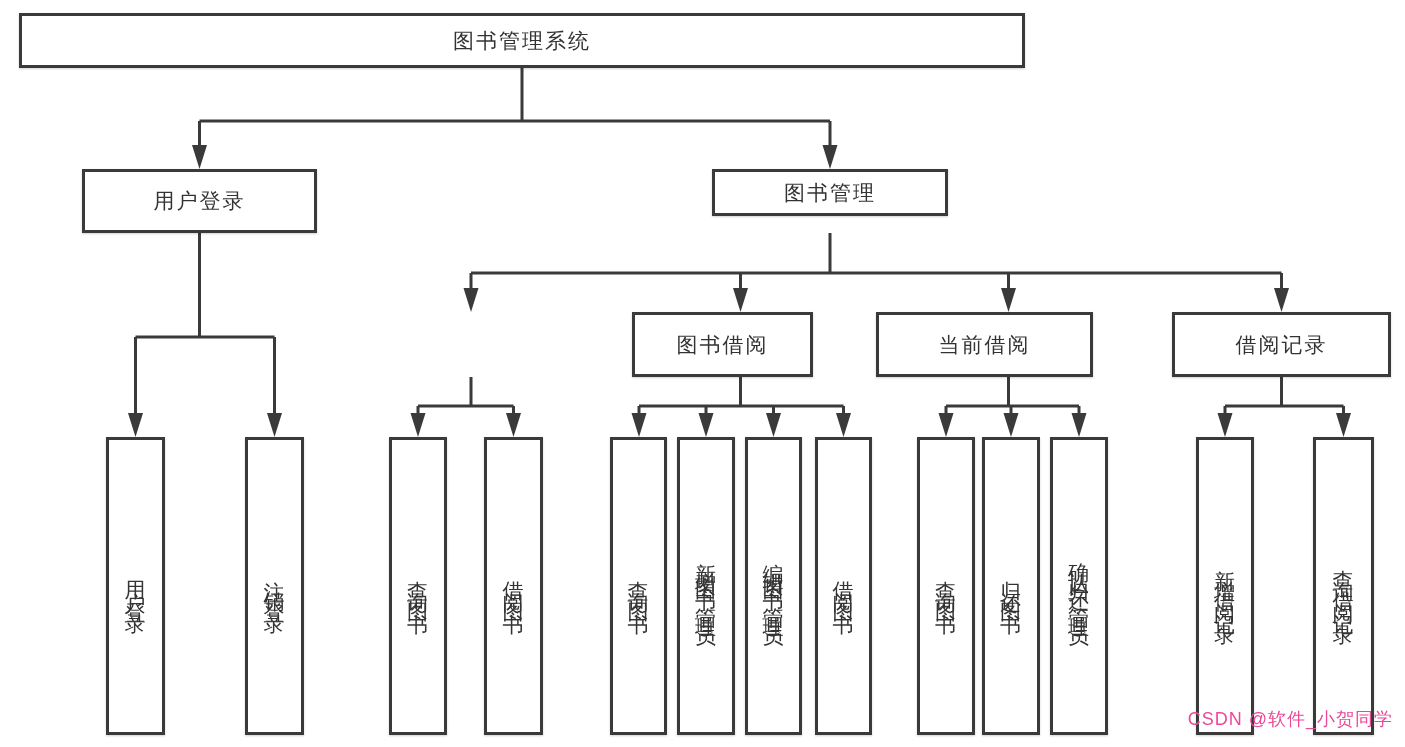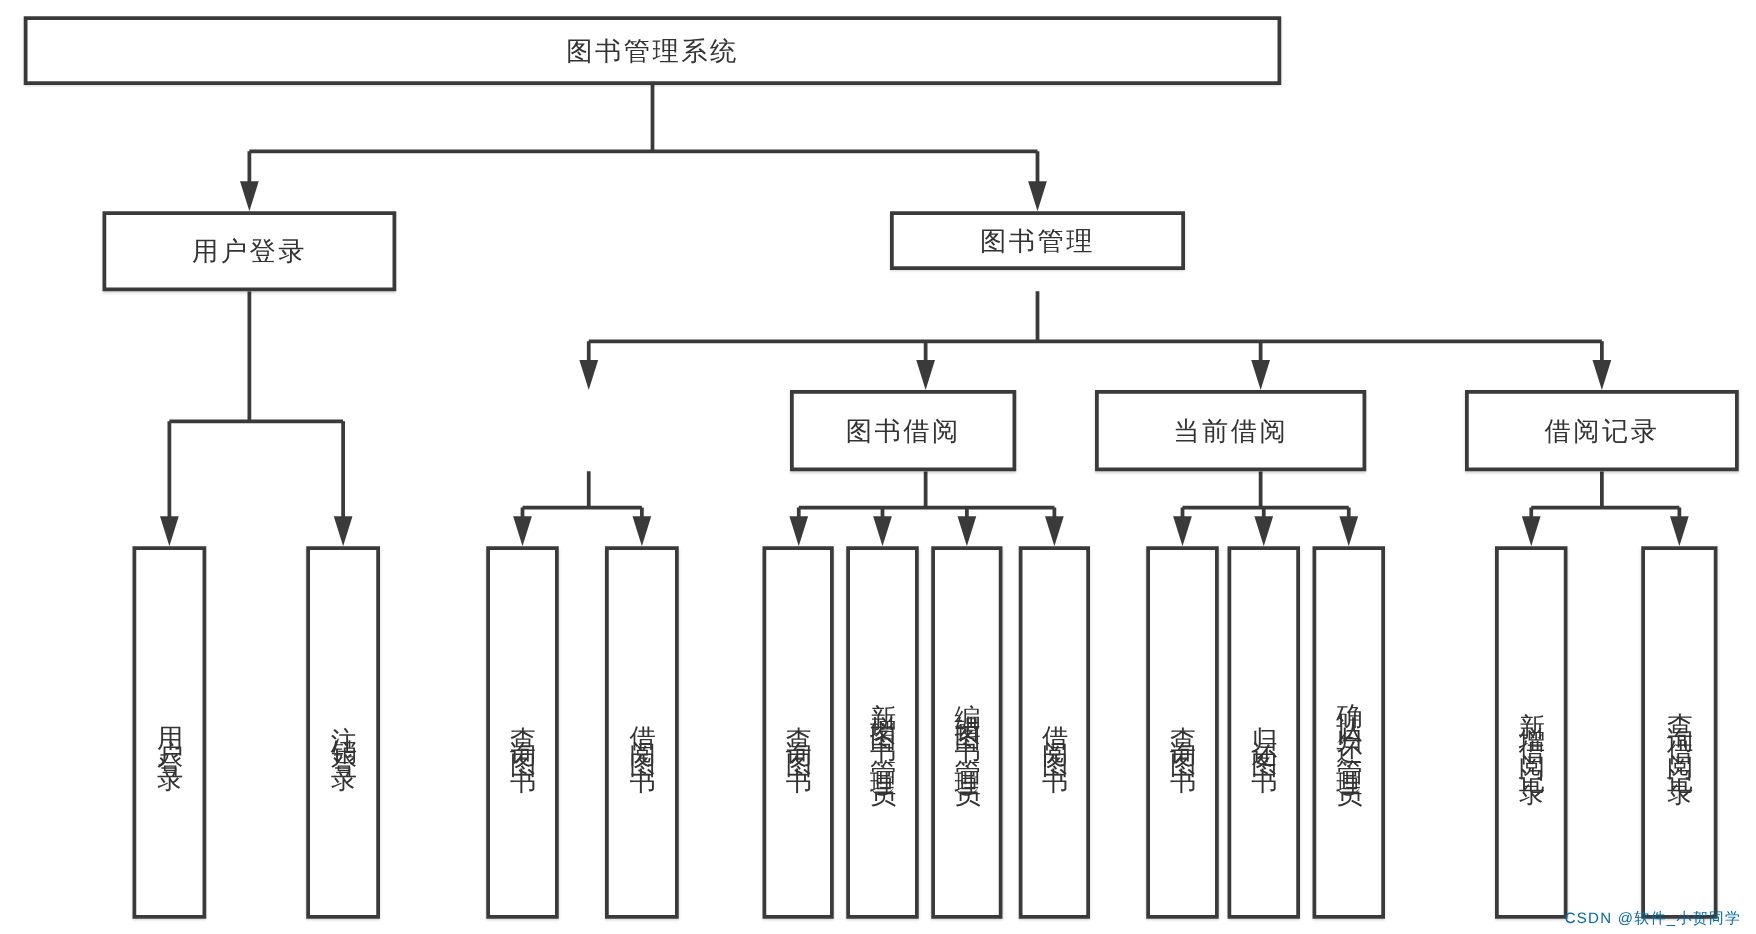--- a/index.html
+++ b/index.html
@@ -14,22 +14,22 @@
     box-sizing:border-box; display:flex; align-items:center; justify-content:center;
     box-shadow:0 1px 2px rgba(0,0,0,0.18);
   }
   .hbox span { font-size:21px; letter-spacing:2px; white-space:nowrap; }
   .vbox span {
     writing-mode:vertical-rl; text-orientation:mixed;
     font-size:21px; line-height:1; letter-spacing:11px; white-space:nowrap;
   }
   .vbox.long span { letter-spacing:9px; }
   .watermark {
-    position:absolute; right:12px; bottom:4px; font-size:12px;
-    color:#0369a1; letter-spacing:1px; z-index:5; white-space:nowrap;
+    position:absolute; right:12px; bottom:16px; font-size:18px;
+    color:#ec4899; letter-spacing:1px; z-index:5; white-space:nowrap;
   }
 </style>
 </head>
 <body>
 
 <div class="canvas">
 
   <svg class="connectors" viewBox="0 0 1405 747" fill="none" stroke="#3a3a3a" stroke-width="3">
 
     <path d="M522,68 V121 M199.5,121 H830 M199.5,121 V150 M830,121 V150"></path>

